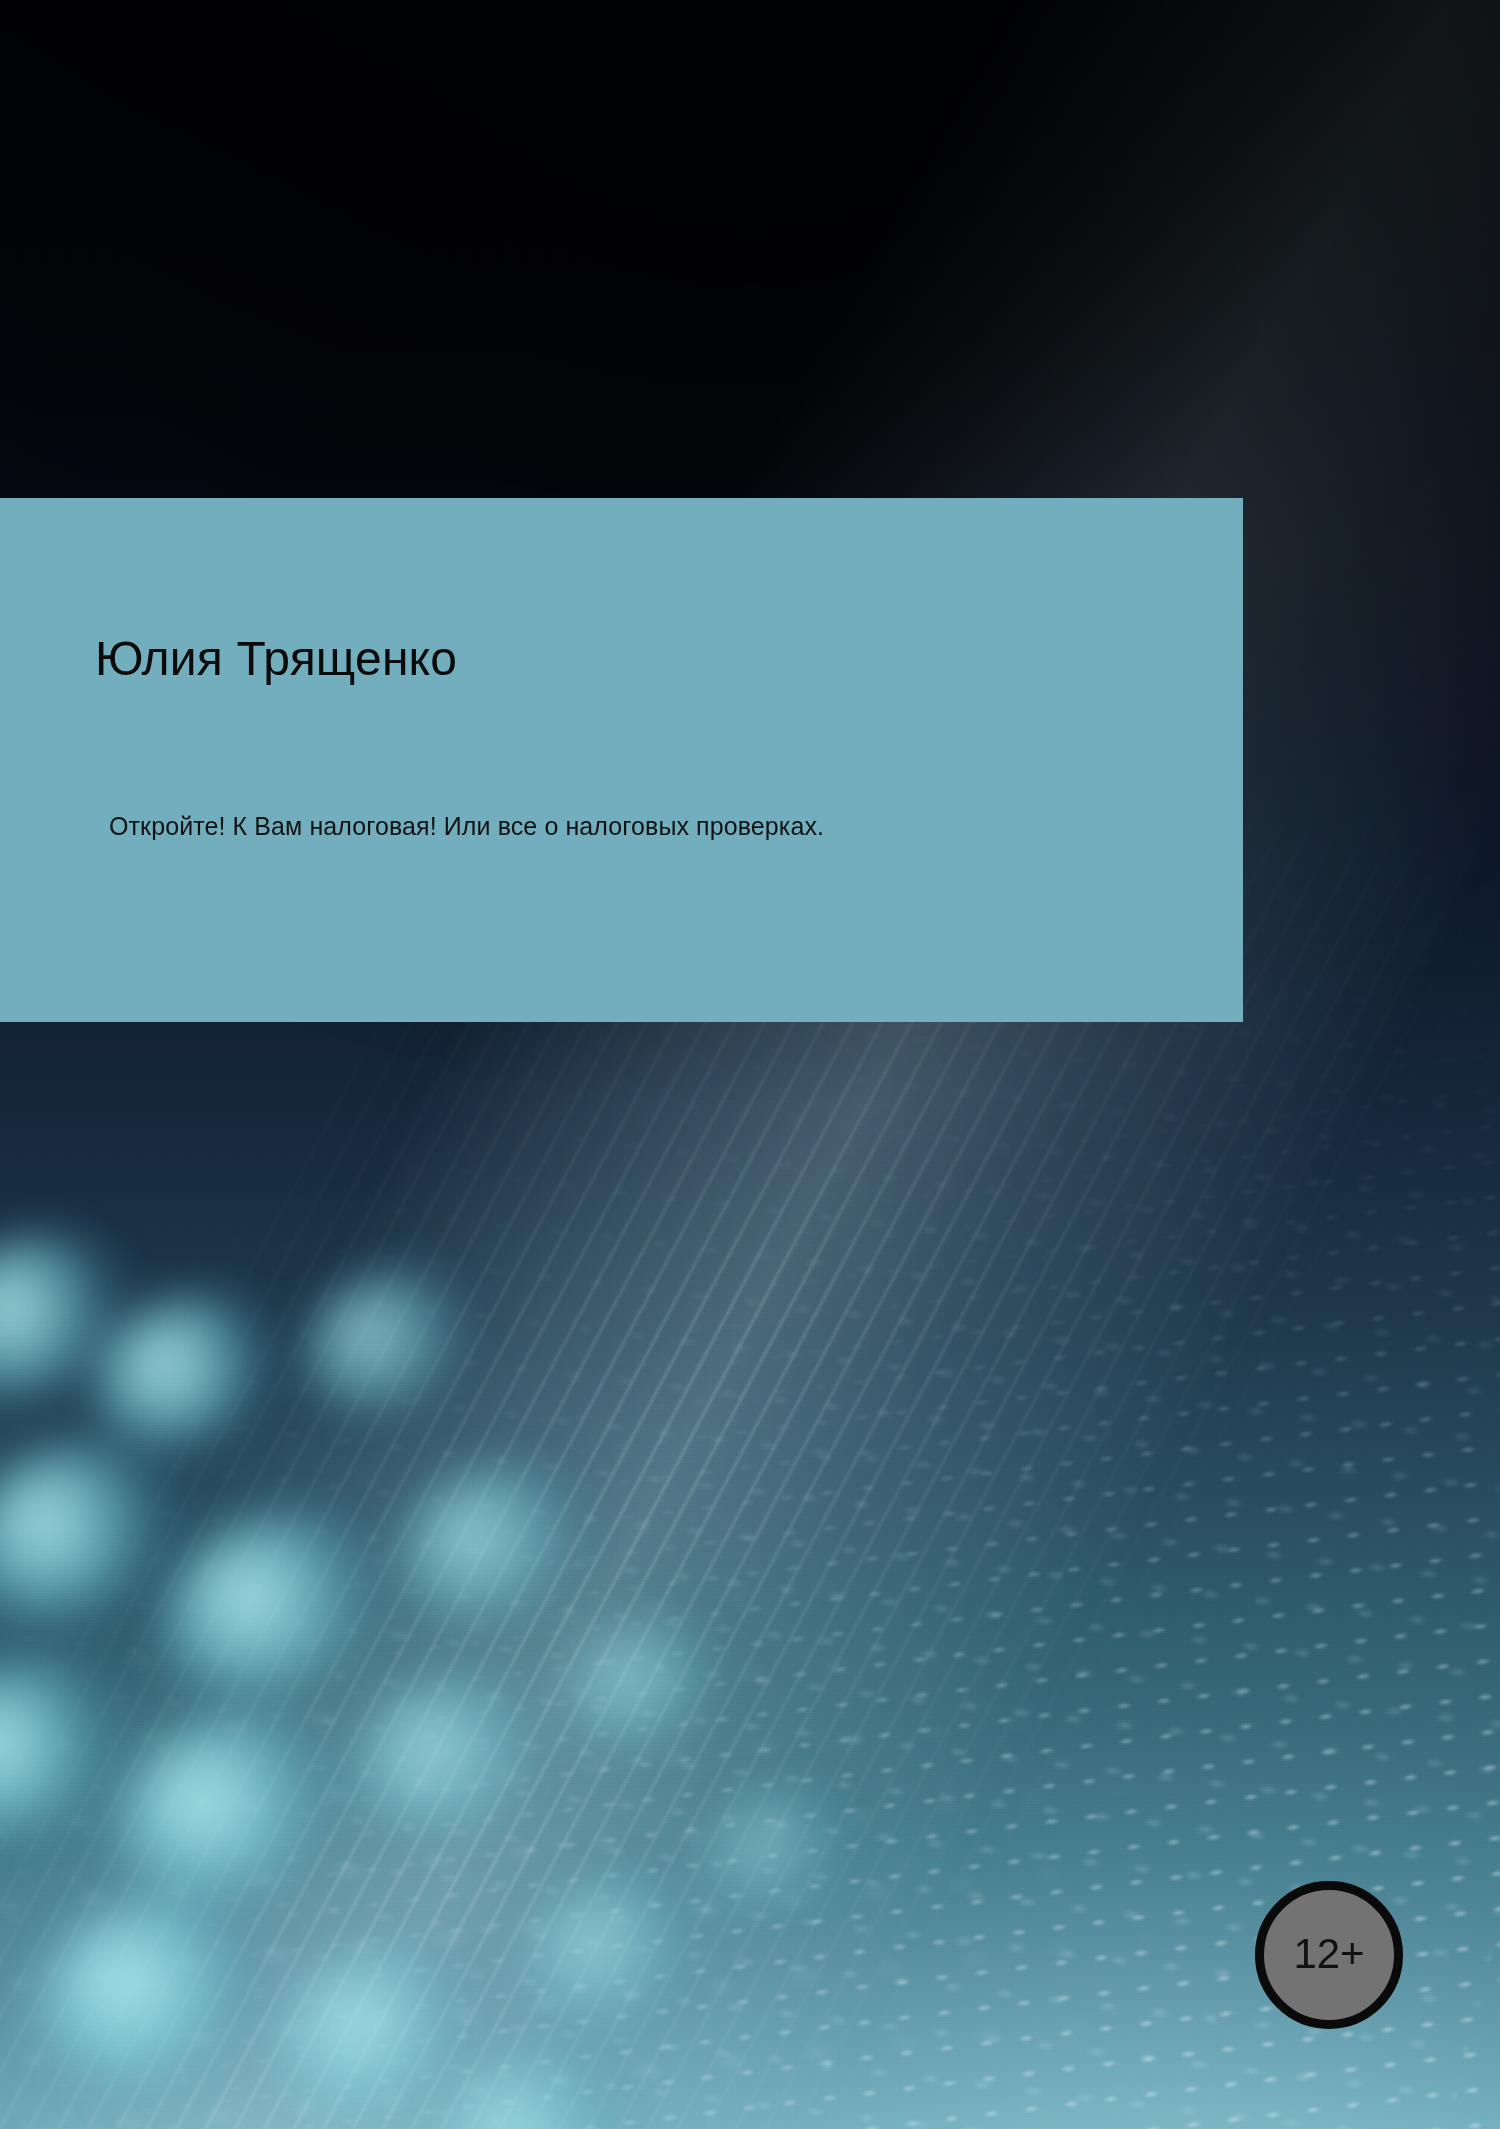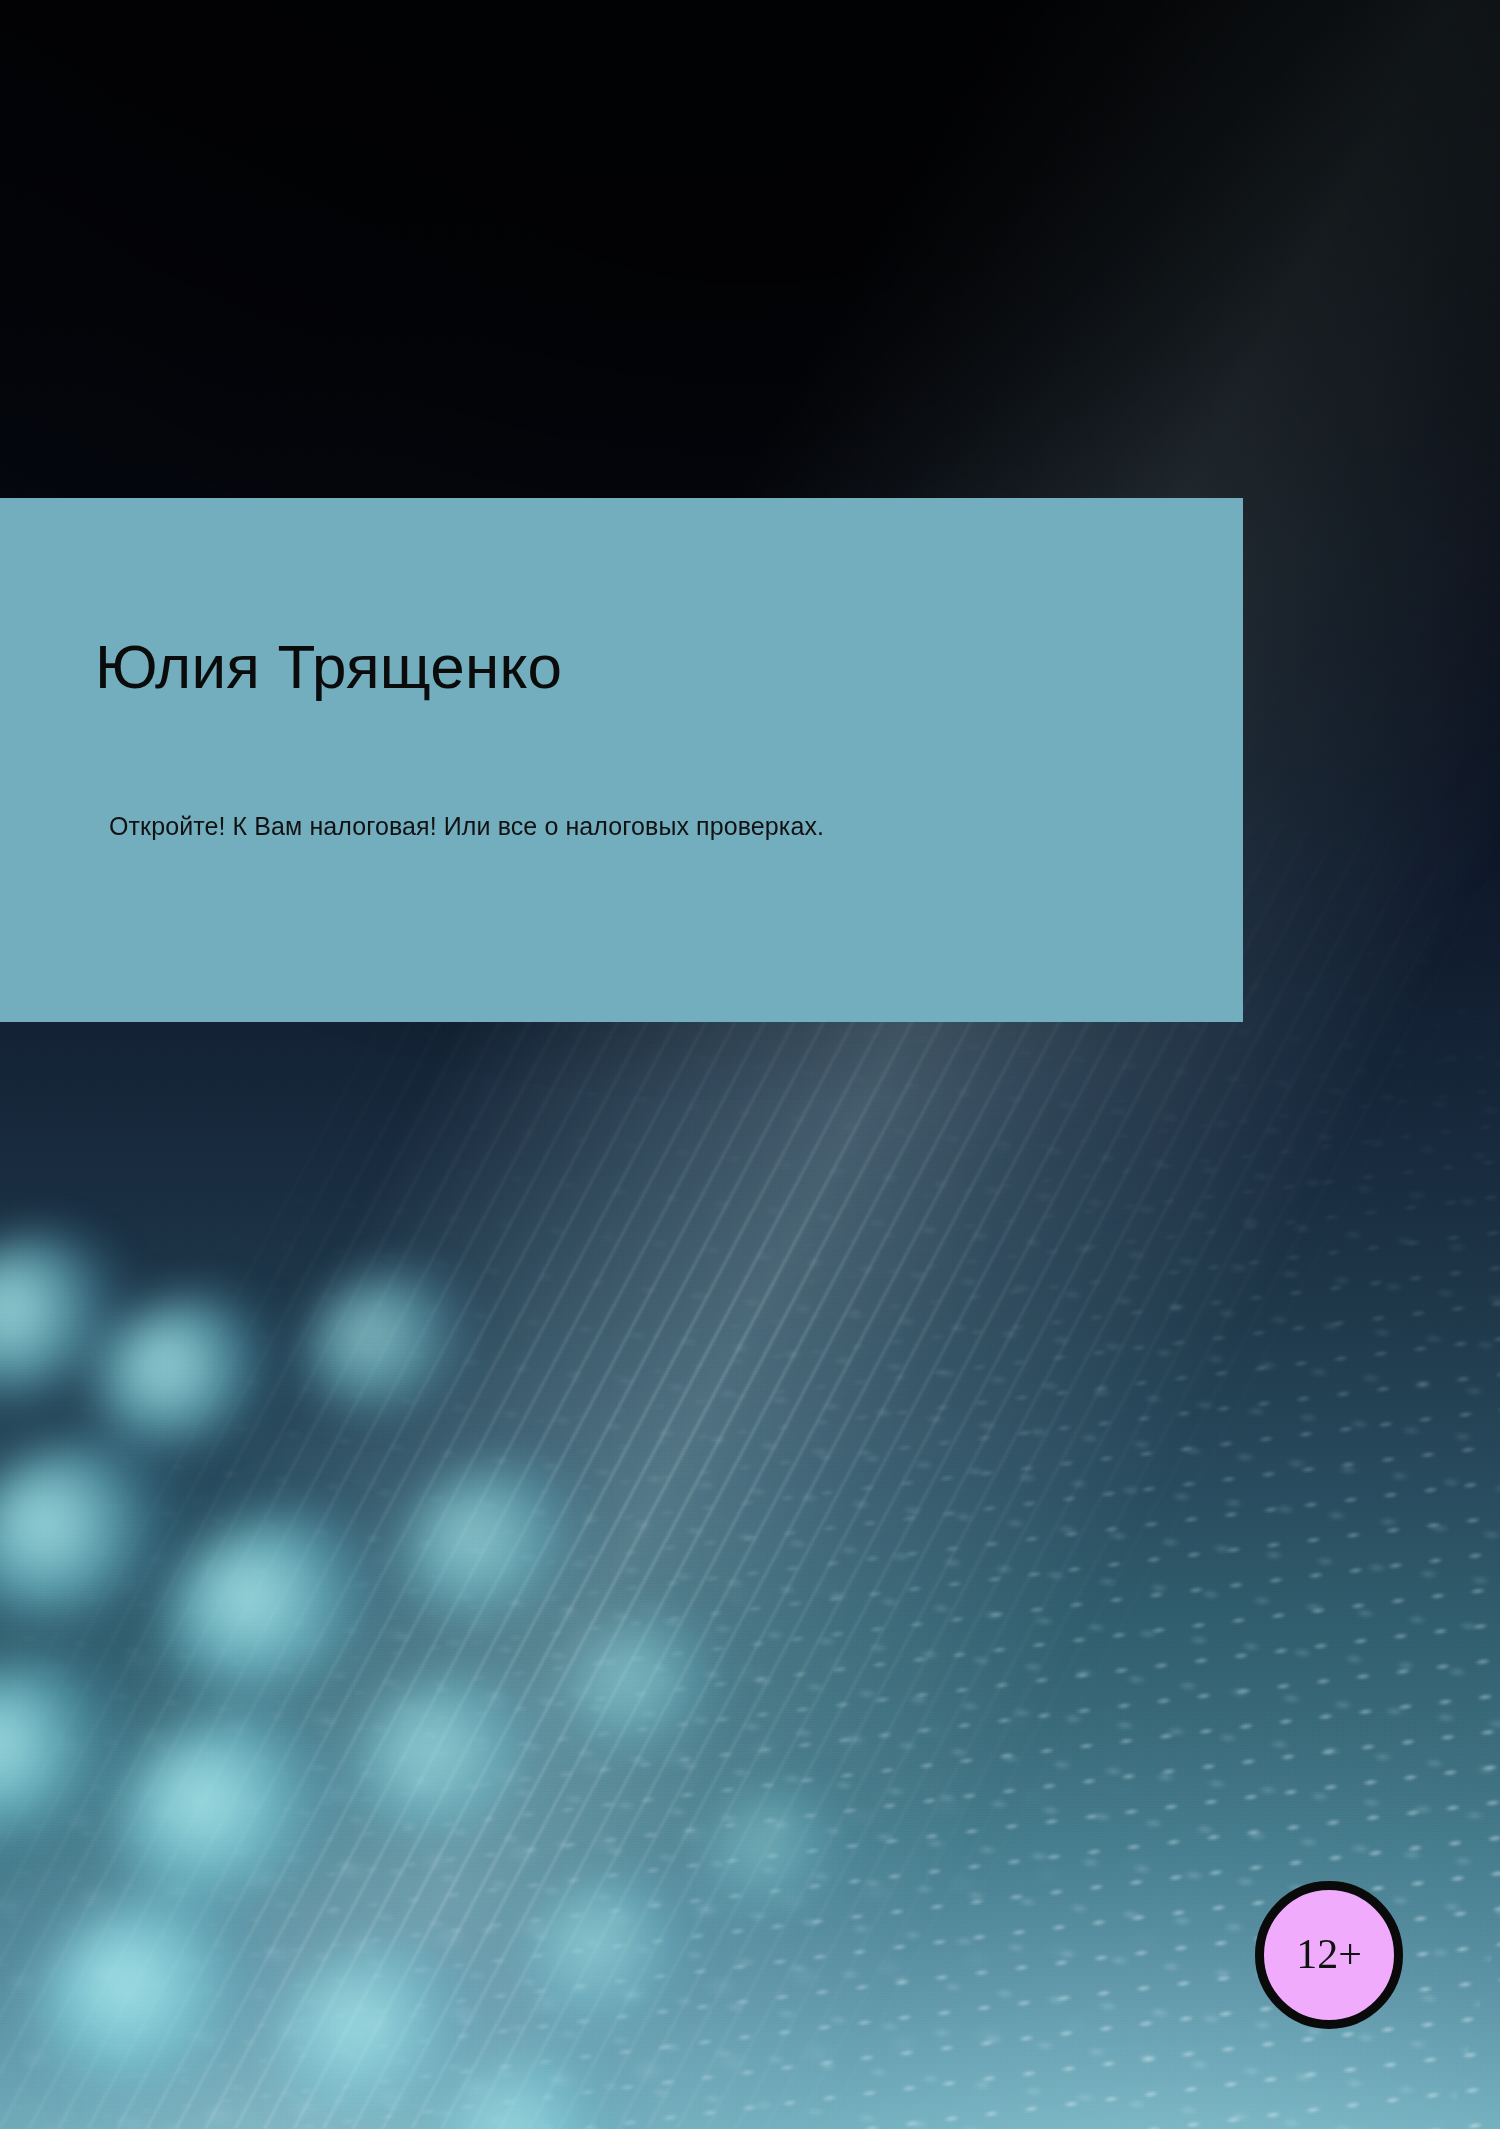--- a/index.html
+++ b/index.html
@@ -211,21 +211,21 @@
     top: 498px;
     width: 1243px;
     height: 524px;
     background: #72aebe;
   }
   #author-name {
     position: absolute;
     left: 95px;
     top: 633px;
     margin: 0;
-    font-size: 62px;
+    font-size: 48px;
     line-height: 1.1;
     font-weight: 400;
     color: #0b0b0b;
     letter-spacing: .2px;
     white-space: nowrap;
   }
   #book-subtitle {
     position: absolute;
     left: 97px;
     top: 798px;
@@ -239,27 +239,26 @@
   }
 
   
   #age-badge {
     position: absolute;
     left: 1255px;
     top: 1881px;
     width: 148px;
     height: 148px;
     border-radius: 50%;
-    background: #f0abfc;
+    background: #737373;
     border: 9px solid #0a0a0a;
     box-sizing: border-box;
     display: flex;
     align-items: center;
     justify-content: center;
-    font-family: Liberation Serif, serif;
   }
   #age-badge-label {
     font-size: 42px;
     font-weight: 400;
     color: #111;
     letter-spacing: 0px;
     line-height: 1;
     transform: translateY(-1px);
   }
 </style>

